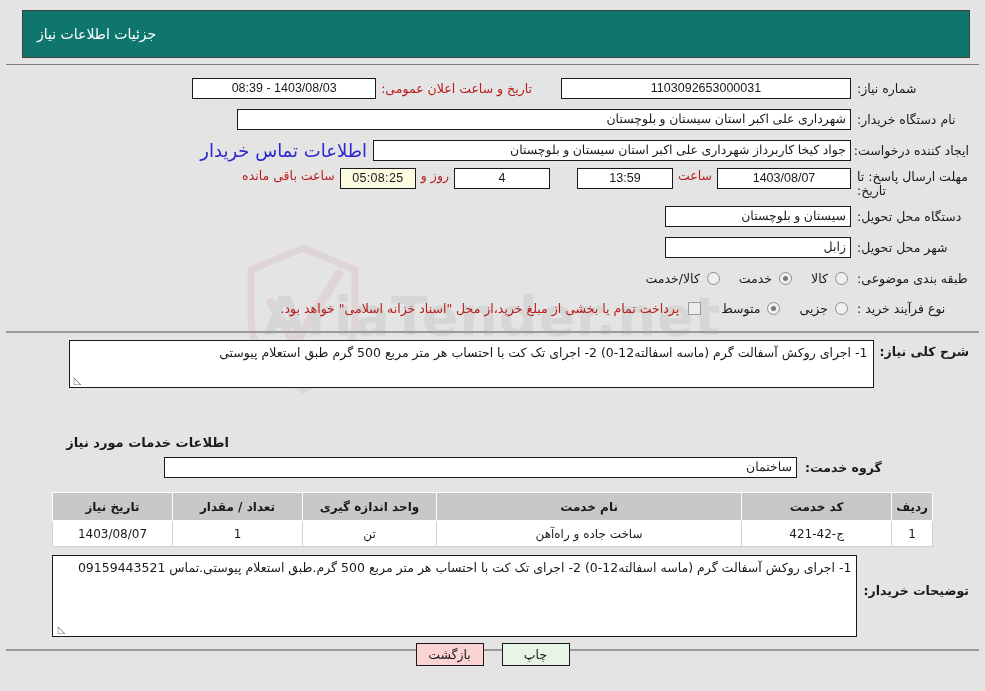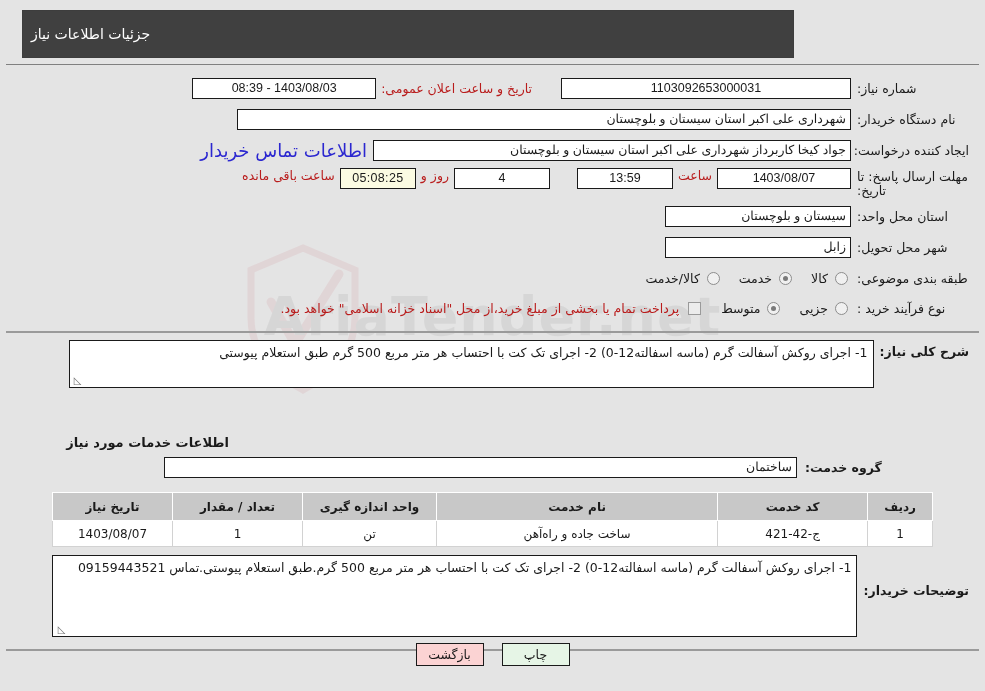--- a/index.html
+++ b/index.html
@@ -40,27 +40,27 @@
   }
   .wm-shield {
     position: absolute;
     left: 243px; top: 90px;
   }
 
   
   .header-bar {
     position: absolute;
     left: 22px; top: 10px;
-    width: 772px; height: 48px;
-    background: #404040;
+    width: 948px; height: 48px;
+    background: #0f766e;
     border: 1px solid #3d3d3d;
     display: flex;
     align-items: center;
     justify-content: flex-start;
-    padding-right: 0; padding-left: 6px;
+    padding-right: 0; padding-left: 12px;
     z-index: 5;
   }
   .header-title {
     color: #ffffff;
     font-size: 14px;
     width: 100%;
     text-align: left;
     padding-left: 2px;
   }
 
@@ -218,21 +218,21 @@
     direction: rtl;
     font-size: 12px;
   }
   table.grid th {
     background: #c8c8c8;
     border: 1px solid #ffffff;
     color: #1a1a1a;
     font-weight: bold;
     font-size: 12px;
     height: 28px;
-    padding: 2px 16px;
+    padding: 2px 4px;
     text-align: center;
   }
   table.grid td {
     background: #ffffff;
     border: 1px solid #d2d2d2;
     color: #1a1a1a;
     height: 26px;
     padding: 2px 6px;
     text-align: center;
     font-size: 12px;
@@ -307,21 +307,21 @@
         <div class="ro" style="width:134px;">1403/08/07</div>
         <div class="inline-txt">ساعت</div>
         <div class="ro" style="width:96px;">13:59</div>
         <div class="ro" style="width:96px; margin-right:27px;">4</div>
         <div class="inline-txt">روز و</div>
         <div class="ro timer" style="width:76px;">05:08:25</div>
         <div class="inline-txt">ساعت باقی مانده</div>
       </div>
 
       <div class="frow" style="margin-bottom:5px;">
-        <div class="lbl lbl-w">استان محل واحد:</div>
+        <div class="lbl lbl-w">دستگاه محل تحویل:</div>
         <div class="ro r" style="width:186px;">سیستان و بلوچستان</div>
       </div>
 
       <div class="frow" style="margin-bottom:5px;">
         <div class="lbl lbl-w">شهر محل تحویل:</div>
         <div class="ro r" style="width:186px;">زابل</div>
       </div>
 
       <div class="frow" style="margin-bottom:4px;">
         <div class="lbl lbl-w">طبقه بندی موضوعی:</div>

